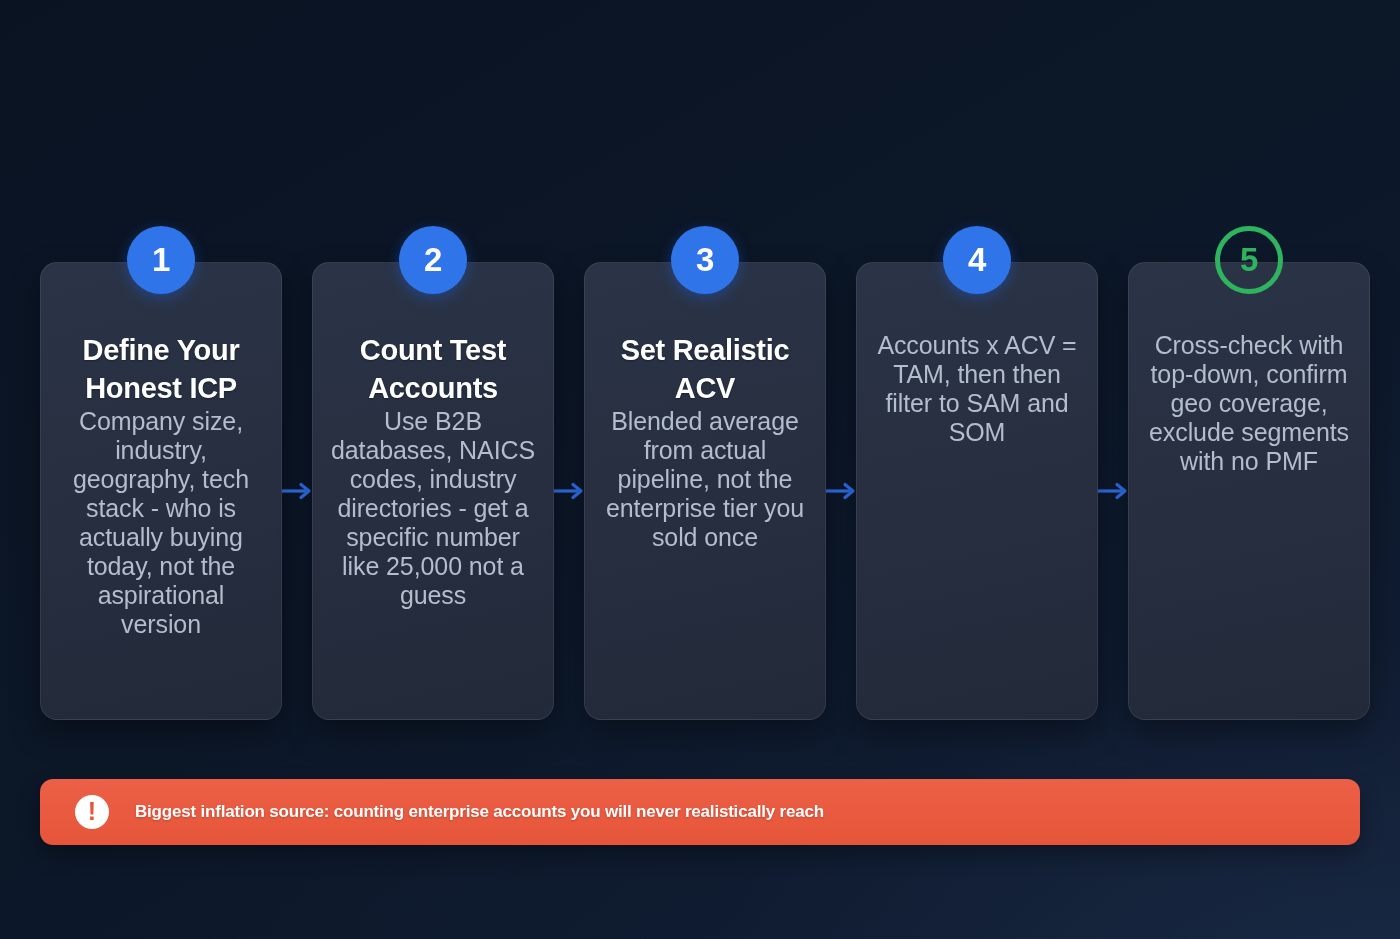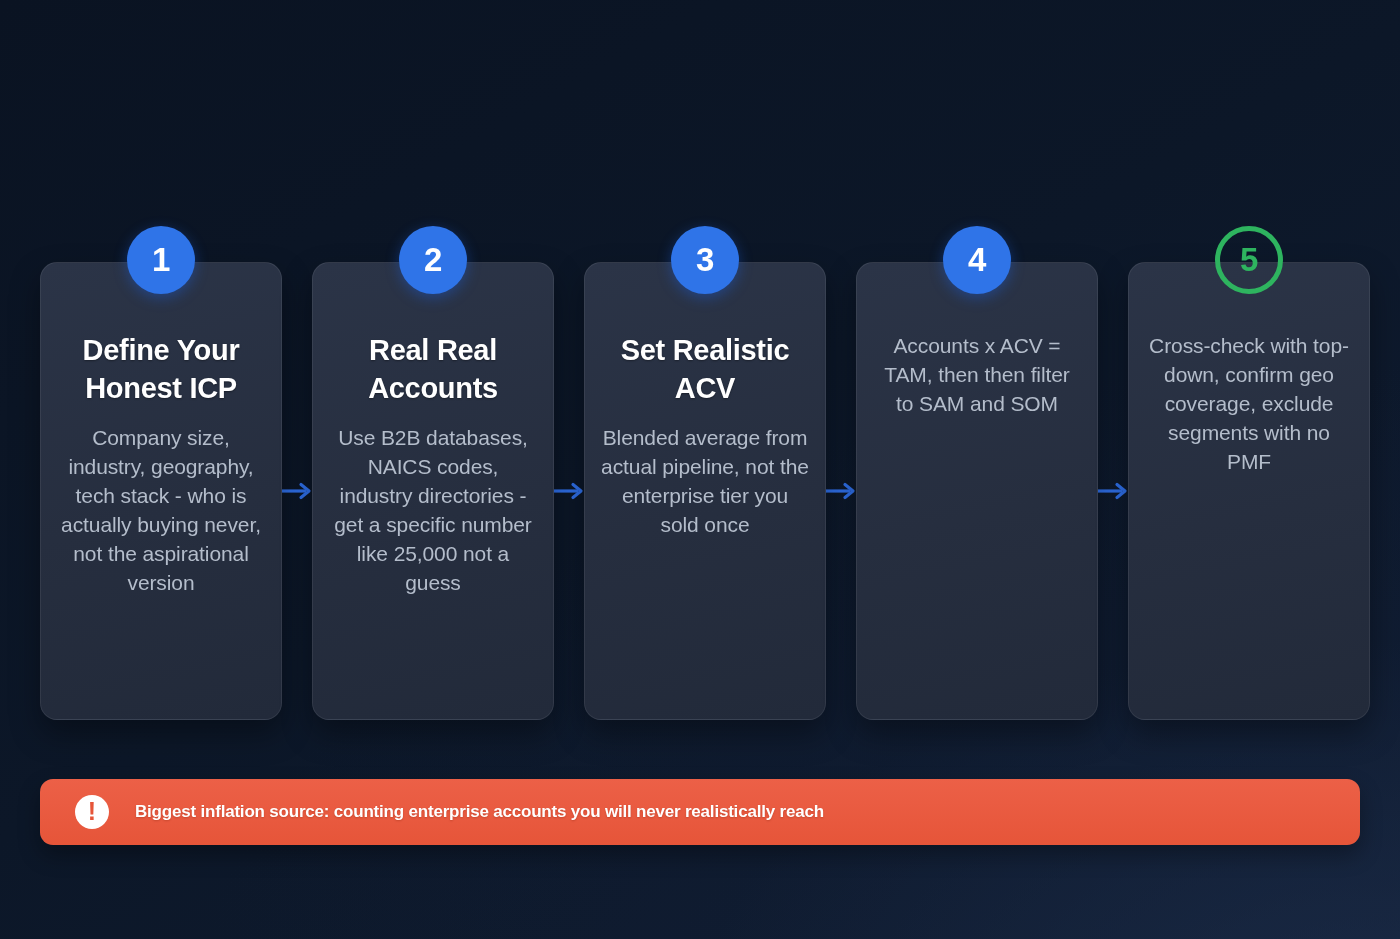--- a/index.html
+++ b/index.html
@@ -76,26 +76,25 @@
     border: 5px solid #2eb45f;
     color: #2eb45f;
   }
 
   .step-title {
     font-size: 29px;
     line-height: 38px;
     font-weight: bold;
     color: #ffffff;
     letter-spacing: -0.3px;
-    margin-bottom: 16px;
     text-shadow: 0 1px 2px rgba(0,0,0,0.35);
   }
 
   .step-desc {
-    font-size: 21px;
+    font-size: 25px;
     line-height: 29px;
     color: #b4bdcb;
     letter-spacing: -0.1px;
   }
 
   .arrow {
     flex: 0 0 30px;
     width: 30px;
     height: 458px;
     margin-top: 32px;
@@ -154,35 +153,35 @@
 
 <div id="canvas">
 
   <div id="flow">
 
     <div class="step">
       <div class="badge blue">
         <span>1</span>
       </div>
       <div class="step-title">Define Your Honest ICP</div>
-      <div class="step-desc">Company size, industry, geography, tech stack - who is actually buying never, not the aspirational version</div>
+      <div class="step-desc">Company size, industry, geography, tech stack - who is actually buying today, not the aspirational version</div>
     </div>
 
     <div class="arrow">
       <svg width="30" height="18" viewBox="0 0 30 18" aria-hidden="true">
         <line x1="0" y1="9" x2="24" y2="9" stroke="#2f6fe8" stroke-width="3.2"></line>
         <polyline points="19,2.5 27,9 19,15.5" fill="none" stroke="#2f6fe8" stroke-width="3.2" stroke-linecap="round" stroke-linejoin="round"></polyline>
       </svg>
     </div>
 
     <div class="step">
       <div class="badge blue">
         <span>2</span>
       </div>
-      <div class="step-title">Real Real Accounts</div>
+      <div class="step-title">Count Test Accounts</div>
       <div class="step-desc">Use B2B databases, NAICS codes, industry directories - get a specific number like 25,000 not a guess</div>
     </div>
 
     <div class="arrow">
       <svg width="30" height="18" viewBox="0 0 30 18" aria-hidden="true">
         <line x1="0" y1="9" x2="24" y2="9" stroke="#2f6fe8" stroke-width="3.2"></line>
         <polyline points="19,2.5 27,9 19,15.5" fill="none" stroke="#2f6fe8" stroke-width="3.2" stroke-linecap="round" stroke-linejoin="round"></polyline>
       </svg>
     </div>
 

